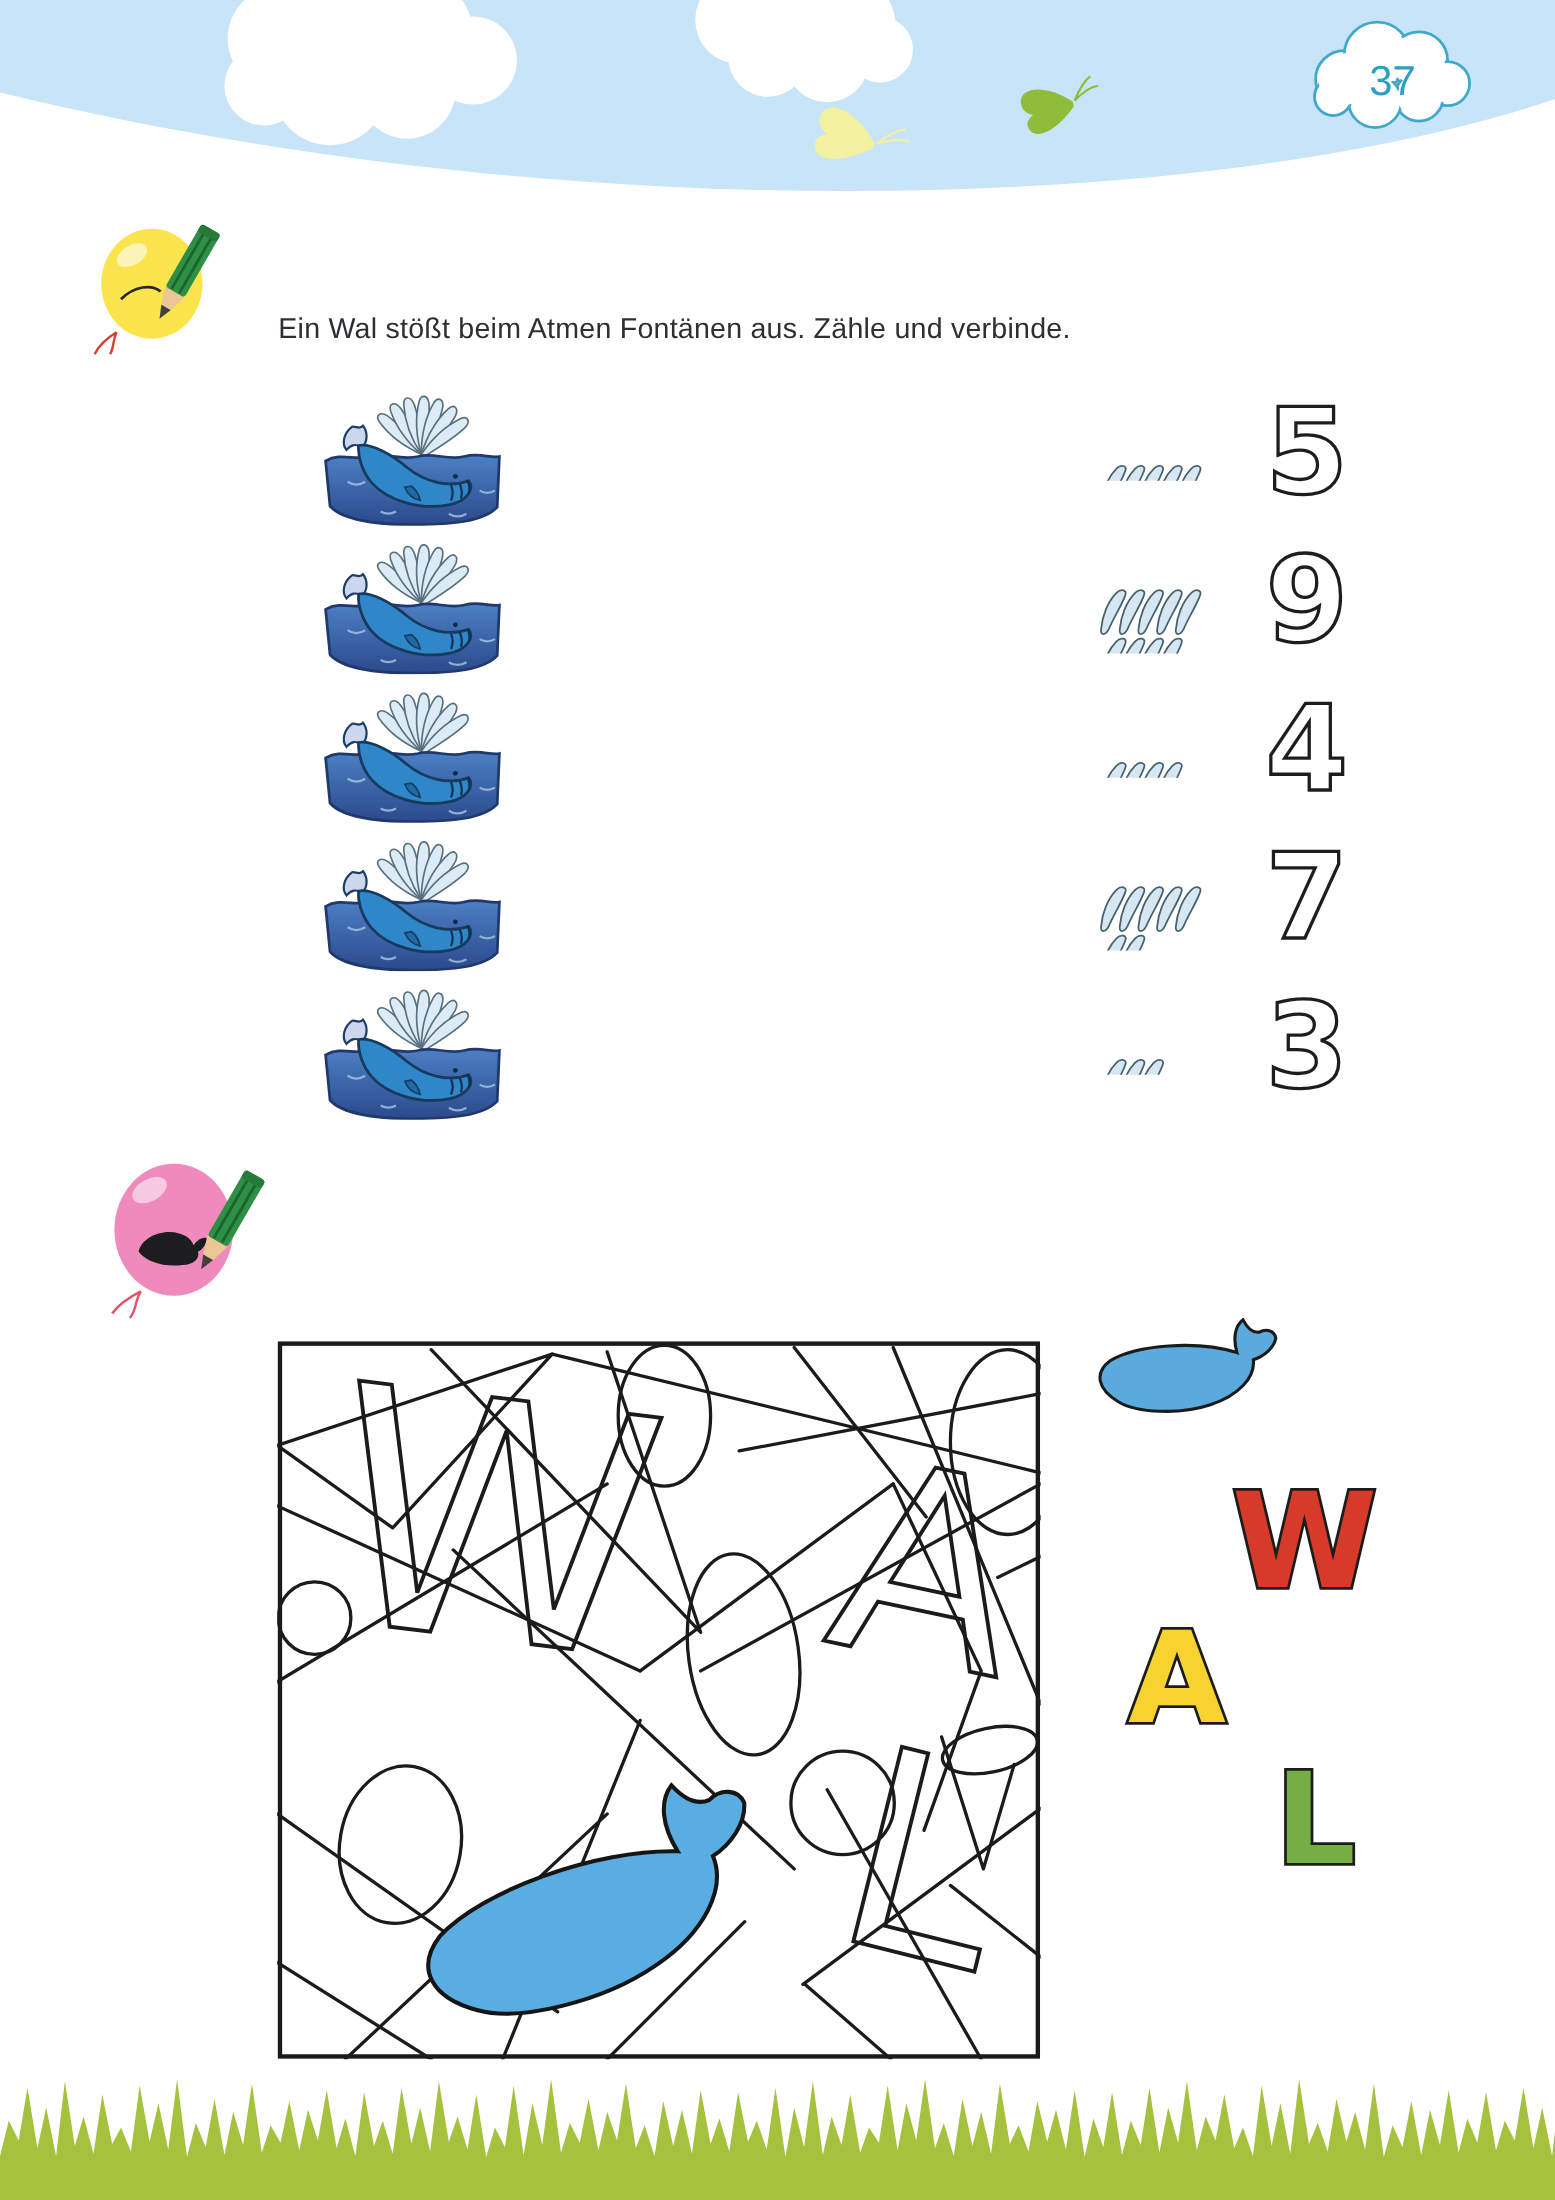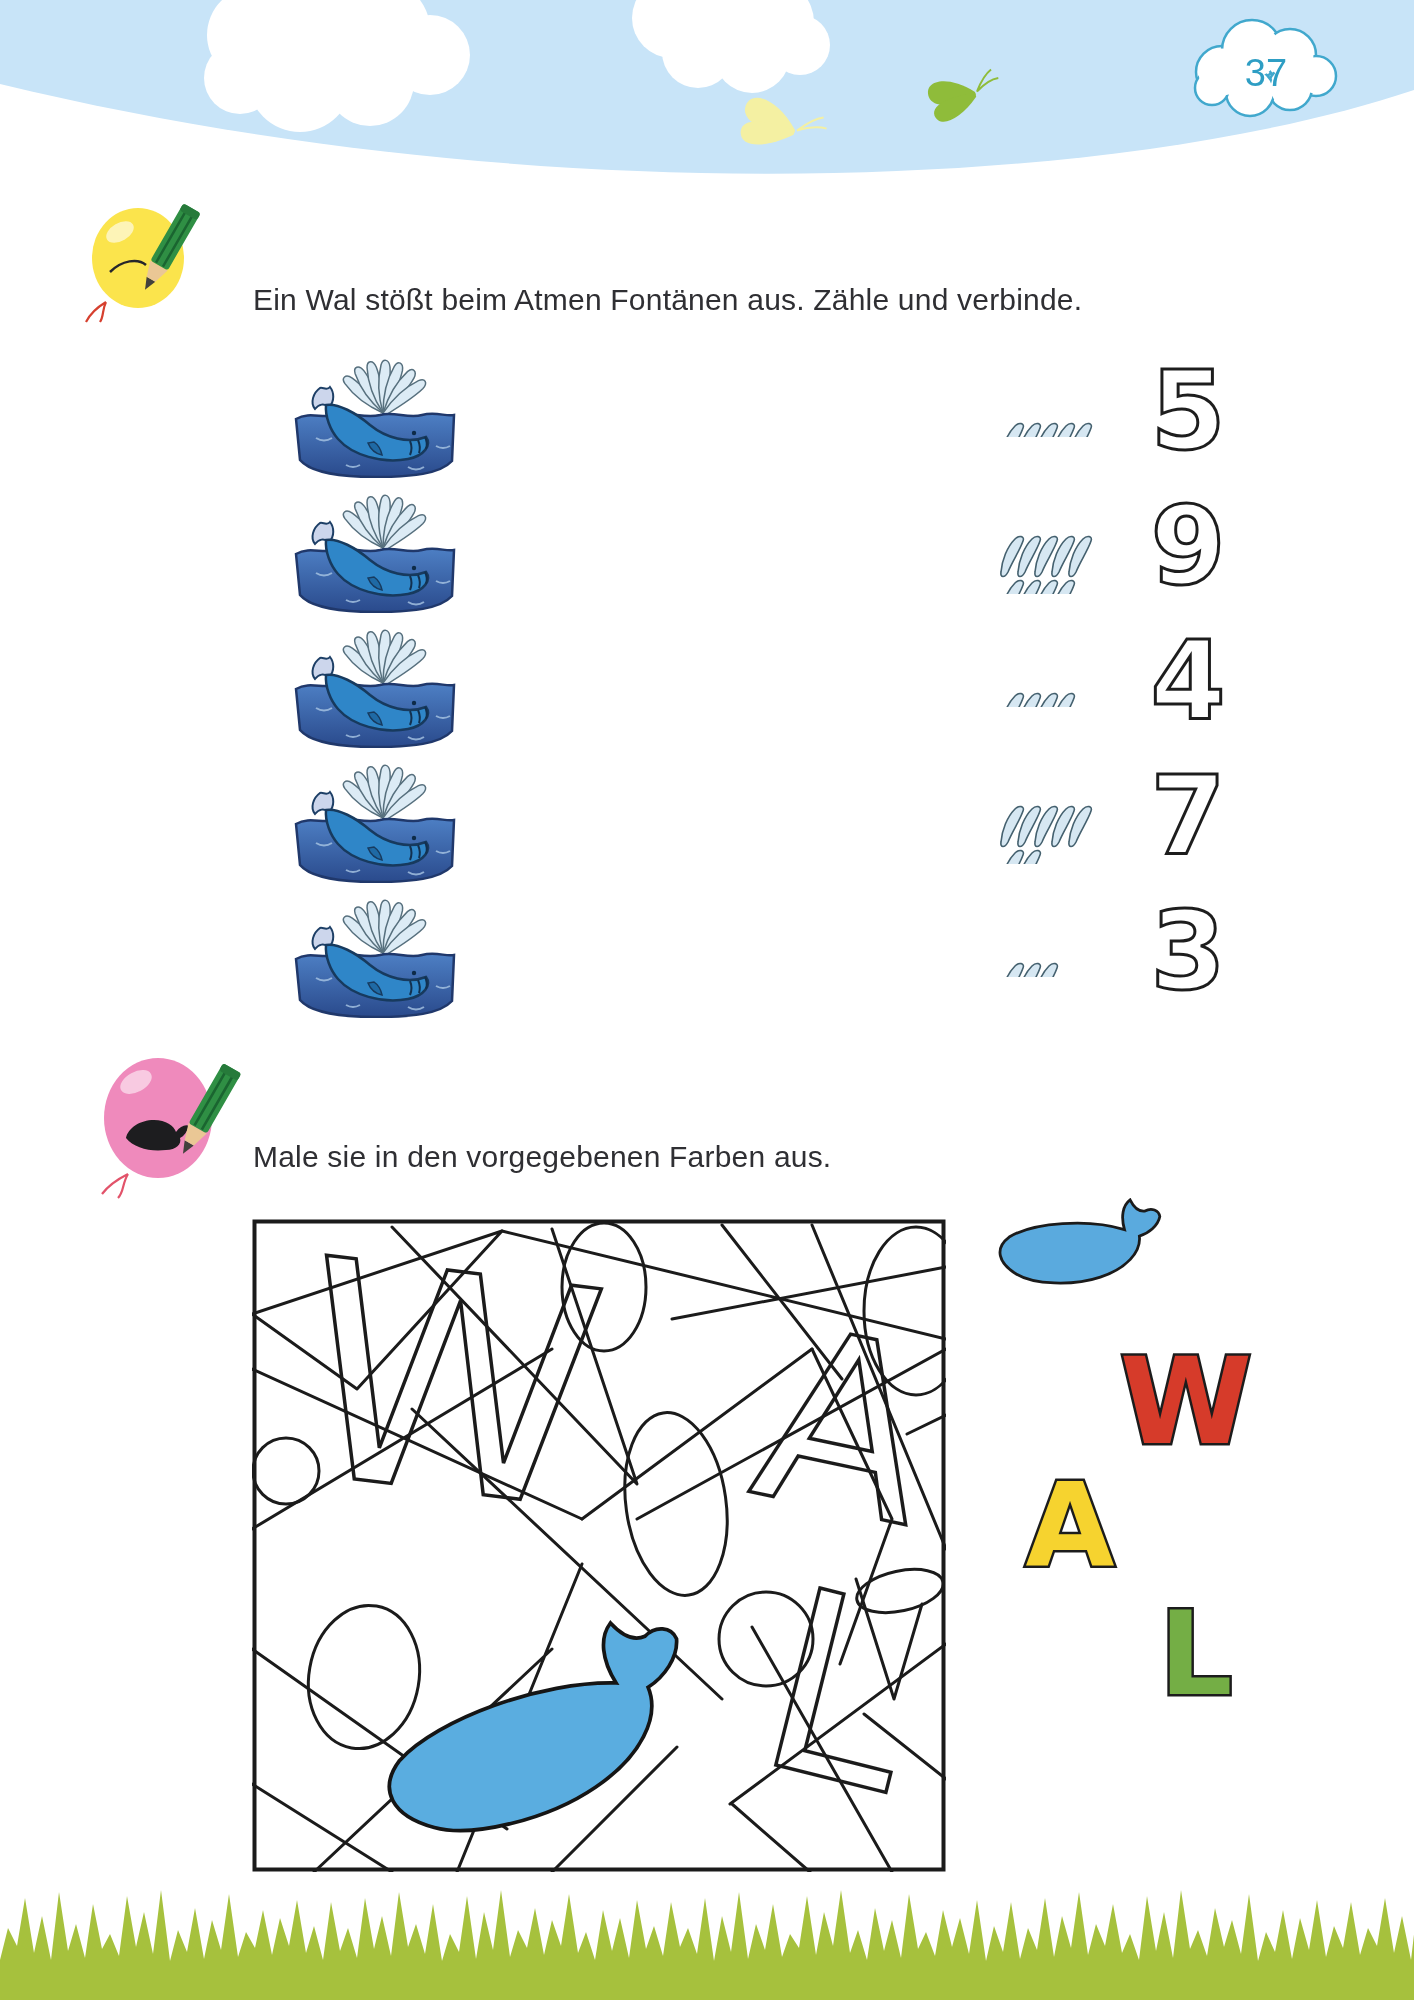--- a/index.html
+++ b/index.html
@@ -1,19 +1,19 @@
 <!DOCTYPE html>
 <html><head>
 <meta charset="utf-8">
 <style>
   html,body{margin:0;padding:0;background:#fff;}
   #canvas{position:relative;width:1414px;height:2000px;background:#ffffff;overflow:hidden;
           font-family:"Liberation Sans","DejaVu Sans",sans-serif;}
   .abs{position:absolute;}
-  .instr{position:absolute;font-size:30px;color:#2f2f33;letter-spacing:.2px;white-space:nowrap;}
+  .instr{position:absolute;font-size:26px;color:#2f2f33;letter-spacing:.2px;white-space:nowrap;}
   .row{position:absolute;left:0;width:1414px;height:135px;}
   .row .whale{position:absolute;left:290px;top:0;}
   .row .tally{position:absolute;left:995px;top:50%;transform:translateY(-50%);}
   .row .num{position:absolute;left:1128px;top:50%;transform:translateY(-50%);}
   #puzzle-box{position:absolute;left:252px;top:1219px;width:694px;height:653px;background:#fff;}
   svg{display:block;}
 </style>
 </head>
 <body>
 
@@ -277,21 +277,20 @@
     </div>
 
   <svg class="abs" style="left:92px;top:1042px" width="170" height="170">
     <ellipse cx="66" cy="76" rx="54" ry="60" fill="#ef8abc"></ellipse>
     <ellipse cx="44" cy="40" rx="17" ry="10" fill="#ffffff" opacity="0.55" transform="rotate(-28 44 40)"></ellipse>
     <path d="M36,132 C24,138 16,144 10,152 M36,132 C30,142 32,150 26,156" stroke="#e2536a" stroke-width="2.2" fill="none"></path>
     <path d="M34,96 C36,86 48,78 62,78 C74,78 82,84 84,90 C88,84 94,82 97,84 C95,90 92,94 88,96 C90,102 84,108 74,108 C58,110 42,106 34,96 Z" fill="#1d1d1f"></path>
     <use href="#pencil" transform="translate(92,110) rotate(30) scale(1.05)"></use>
   </svg>
 
-  <div class="instr" style="left:253px;top:1140px">Male sie in den vorgegebenen Farben aus.</div>
 
   <div id="puzzle-box">
     <svg width="694" height="653" viewBox="0 0 694 653">
       <rect x="2.5" y="2.5" width="689" height="648" fill="#ffffff" stroke="#1b1b1b" stroke-width="4"></rect>
       <g stroke="#1b1b1b" stroke-width="3" fill="none" stroke-linecap="round" stroke-linejoin="round">
         <path d="M0,95 L250,12 L105,170 Z"></path>
         <path d="M0,150 L330,300 M0,310 L300,130"></path>
         <path d="M140,8 L385,265 L300,10"></path>
         <path d="M250,12 L694,120 M420,100 L694,48"></path>
         <path d="M160,190 L470,480 M330,300 L560,130"></path>

